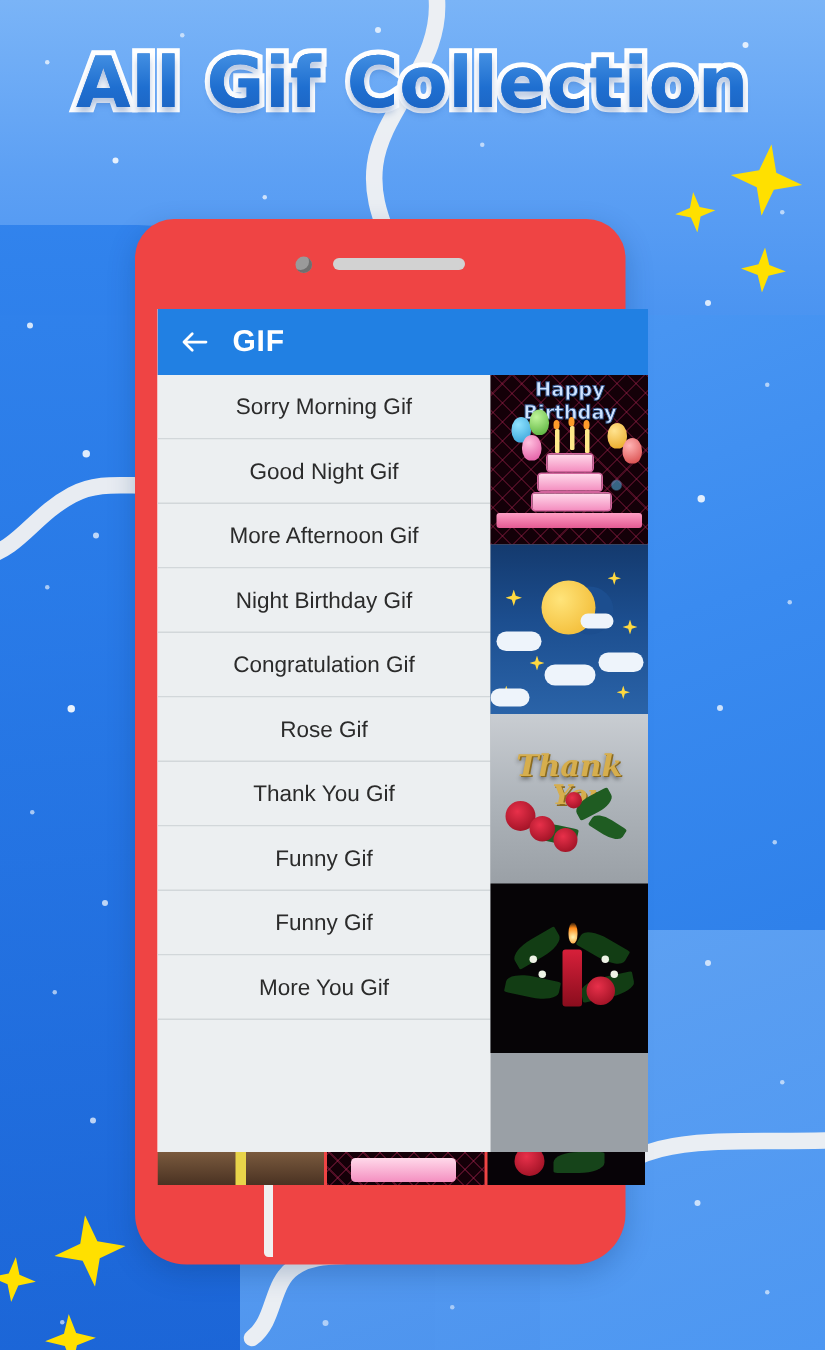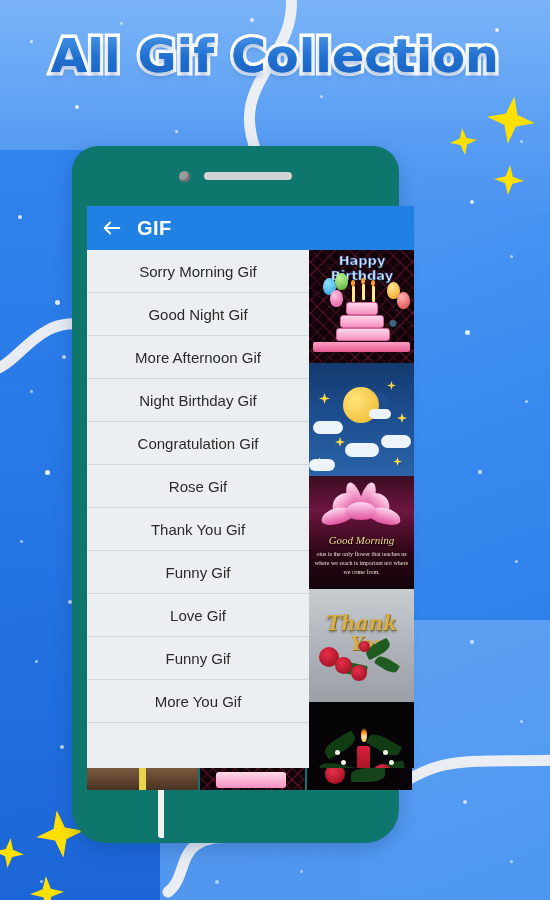--- a/index.html
+++ b/index.html
@@ -65,22 +65,22 @@
   .title-fill{
     position:absolute;left:0;top:28px;width:100%;text-align:center;
     font-size:47px;font-weight:bold;letter-spacing:.5px;
     font-family:"DejaVu Sans", sans-serif;
     background:linear-gradient(180deg,#4f9ae8 0%,#1f6fd0 55%,#1a5fbe 100%);
     -webkit-background-clip:text;background-clip:text;color:transparent;
   }
 
   
   .phone{
-    position:absolute;left:72px;top:146px;width:327px;height:697px;
-    background:#0f766e;border-radius:26px 26px 34px 34px;
+    position:absolute;left:90px;top:146px;width:327px;height:697px;
+    background:#ef4444;border-radius:26px 26px 34px 34px;
     box-shadow:0 6px 18px rgba(12,50,110,.25);
   }
   .phone-side-btn{
     position:absolute;left:86px;top:330px;width:6px;height:34px;
     background:#f0f0f0;border-radius:3px 0 0 3px;
   }
   .phone-side-btn2{
     position:absolute;left:86px;top:378px;width:6px;height:52px;
     background:#f0f0f0;border-radius:3px 0 0 3px;
   }
@@ -305,23 +305,20 @@
           <div class="list-item">
               <span>Rose Gif</span>
             </div>
           <div class="list-item">
               <span>Thank You Gif</span>
             </div>
           <div class="list-item">
               <span>Funny Gif</span>
             </div>
           <div class="list-item">
-              <span>Love Gif</span>
-            </div>
-          <div class="list-item">
               <span>Funny Gif</span>
             </div>
           <div class="list-item">
               <span>More You Gif</span>
             </div>
 
         </div>
 
         <div class="thumbs">
 
@@ -354,31 +351,20 @@
             <i class="ministar" style="left:26px;top:74px;width:10px;height:10px"></i>
             <i class="ministar" style="left:6px;top:94px;width:9px;height:9px"></i>
             <i class="ministar" style="left:84px;top:94px;width:9px;height:9px"></i>
             <i class="cloud" style="left:4px;top:58px;width:30px;height:13px"></i>
             <i class="cloud" style="left:60px;top:46px;width:22px;height:10px"></i>
             <i class="cloud" style="left:36px;top:80px;width:34px;height:14px"></i>
             <i class="cloud" style="left:72px;top:72px;width:30px;height:13px"></i>
             <i class="cloud" style="left:0px;top:96px;width:26px;height:12px"></i>
           </div>
 
-          <div class="thumb tb-lotus">
-            <i class="petal" style="left:38px;top:6px;width:14px;height:30px;transform:rotate(-18deg)"></i>
-            <i class="petal" style="left:52px;top:6px;width:14px;height:30px;transform:rotate(18deg)"></i>
-            <i class="petal" style="left:22px;top:18px;width:26px;height:20px;transform:rotate(-40deg)"></i>
-            <i class="petal" style="left:56px;top:18px;width:26px;height:20px;transform:rotate(40deg)"></i>
-            <i class="petal" style="left:12px;top:32px;width:32px;height:16px;transform:rotate(-14deg)"></i>
-            <i class="petal" style="left:60px;top:32px;width:32px;height:16px;transform:rotate(14deg)"></i>
-            <i class="petal" style="left:36px;top:26px;width:32px;height:18px"></i>
-            <div class="gm-text">Good Morning</div>
-            <div class="gm-quote">otus is the only flower that teaches us where we reach is important not where we come from.</div>
-          </div>
 
           <div class="thumb tb-thank">
             <div class="thank-txt">Thank</div>
             <div class="thank-txt2">You</div>
             <i class="leaf" style="left:56px;top:54px;width:26px;height:12px;transform:rotate(-28deg)"></i>
             <i class="leaf" style="left:30px;top:74px;width:28px;height:12px;transform:rotate(12deg)"></i>
             <i class="leaf" style="left:66px;top:70px;width:24px;height:11px;transform:rotate(32deg)"></i>
             <i class="rose" style="left:10px;top:58px;width:20px;height:20px"></i>
             <i class="rose" style="left:26px;top:68px;width:17px;height:17px"></i>
             <i class="rose" style="left:42px;top:76px;width:16px;height:16px"></i>

